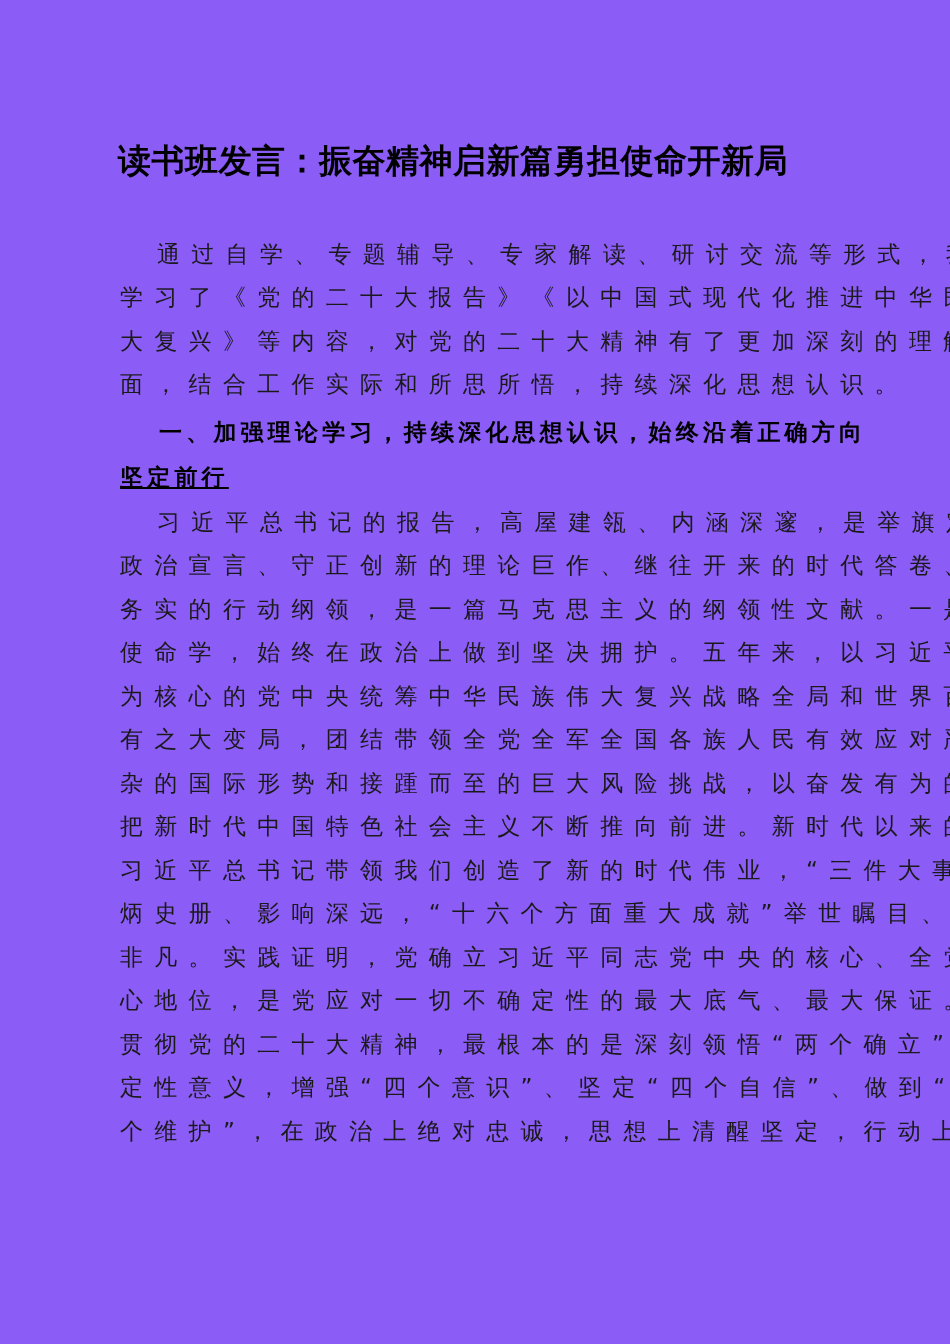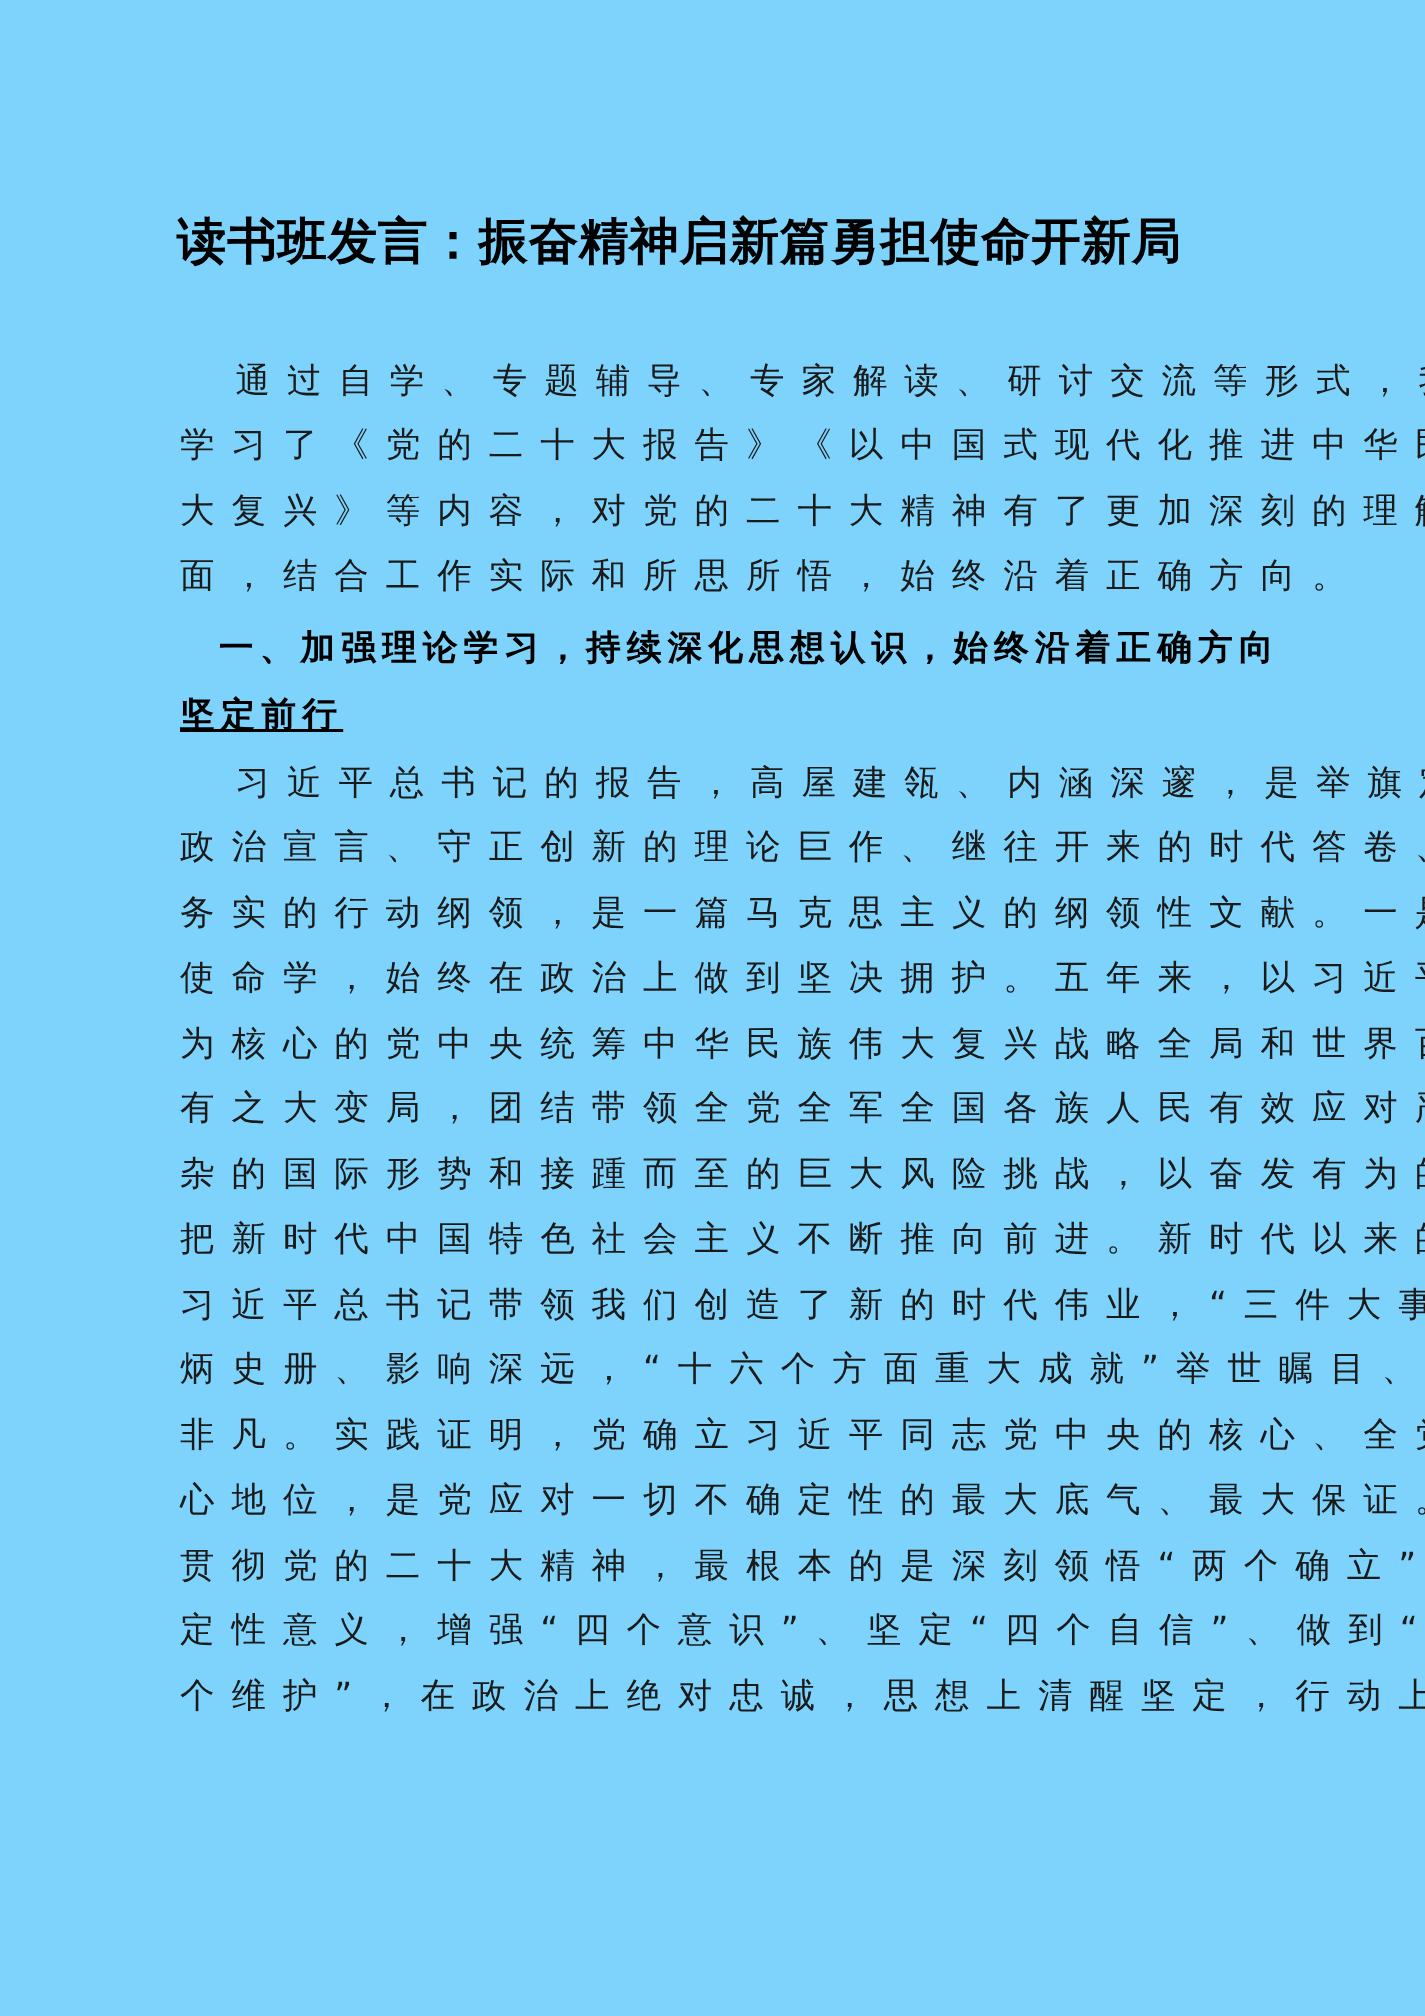--- a/index.html
+++ b/index.html
@@ -12,21 +12,21 @@
       height: 1344px;
       position: relative;
       overflow: hidden;
       color: #111111;
     }
     .page {
       position: absolute;
       left: 0; top: 0;
       width: 950px;
       height: 1344px;
-      background: #7dd3fc;
+      background: #8b5cf6;
     }
     .title {
       position: absolute;
       left: 118px;
       top: 136px;
       width: 714px;
       height: 50px;
       font-family: "DejaVu Serif", "Liberation Serif", serif;
       font-weight: bold;
       font-size: 33px;
@@ -46,33 +46,33 @@
       white-space: nowrap;
       letter-spacing: 11.3px;
       color: #1a1a1a;
     }
     .line.indent { left: 157px; width: 673px; }
     .line.heading {
       font-weight: bold;
       letter-spacing: 4.2px;
       color: #000;
     }
-    .line.heading.indent { left: 146px; }
+    .line.heading.indent { left: 159px; }
   </style>
 </head>
 <body>
 
 <div class="page">
 
   <div class="title">读书班发言：振奋精神启新篇勇担使命开新局</div>
 
   <div class="line indent" style="top:232px;">通过自学、专题辅导、专家解读、研讨交流等形式，我系统</div>
   <div class="line" style="top:275px;">学习了《党的二十大报告》《以中国式现代化推进中华民族伟</div>
   <div class="line" style="top:319px;">大复兴》等内容，对党的二十大精神有了更加深刻的理解。下</div>
-  <div class="line" style="top:362px;">面，结合工作实际和所思所悟，始终沿着正确方向。</div>
+  <div class="line" style="top:362px;">面，结合工作实际和所思所悟，持续深化思想认识。</div>
 
   <div class="line heading indent" style="top:410px;">一、加强理论学习，持续深化思想认识，始终沿着正确方向</div>
   <div class="line heading" style="top:455px;text-decoration:underline;">坚定前行</div>
 
   <div class="line indent" style="top:500px;">习近平总书记的报告，高屋建瓴、内涵深邃，是举旗定向的</div>
   <div class="line" style="top:543px;">政治宣言、守正创新的理论巨作、继往开来的时代答卷、求真</div>
   <div class="line" style="top:587px;">务实的行动纲领，是一篇马克思主义的纲领性文献。一是带着</div>
   <div class="line" style="top:630px;">使命学，始终在政治上做到坚决拥护。五年来，以习近平同志</div>
   <div class="line" style="top:674px;">为核心的党中央统筹中华民族伟大复兴战略全局和世界百年未</div>
   <div class="line" style="top:717px;">有之大变局，团结带领全党全军全国各族人民有效应对严峻复</div>

